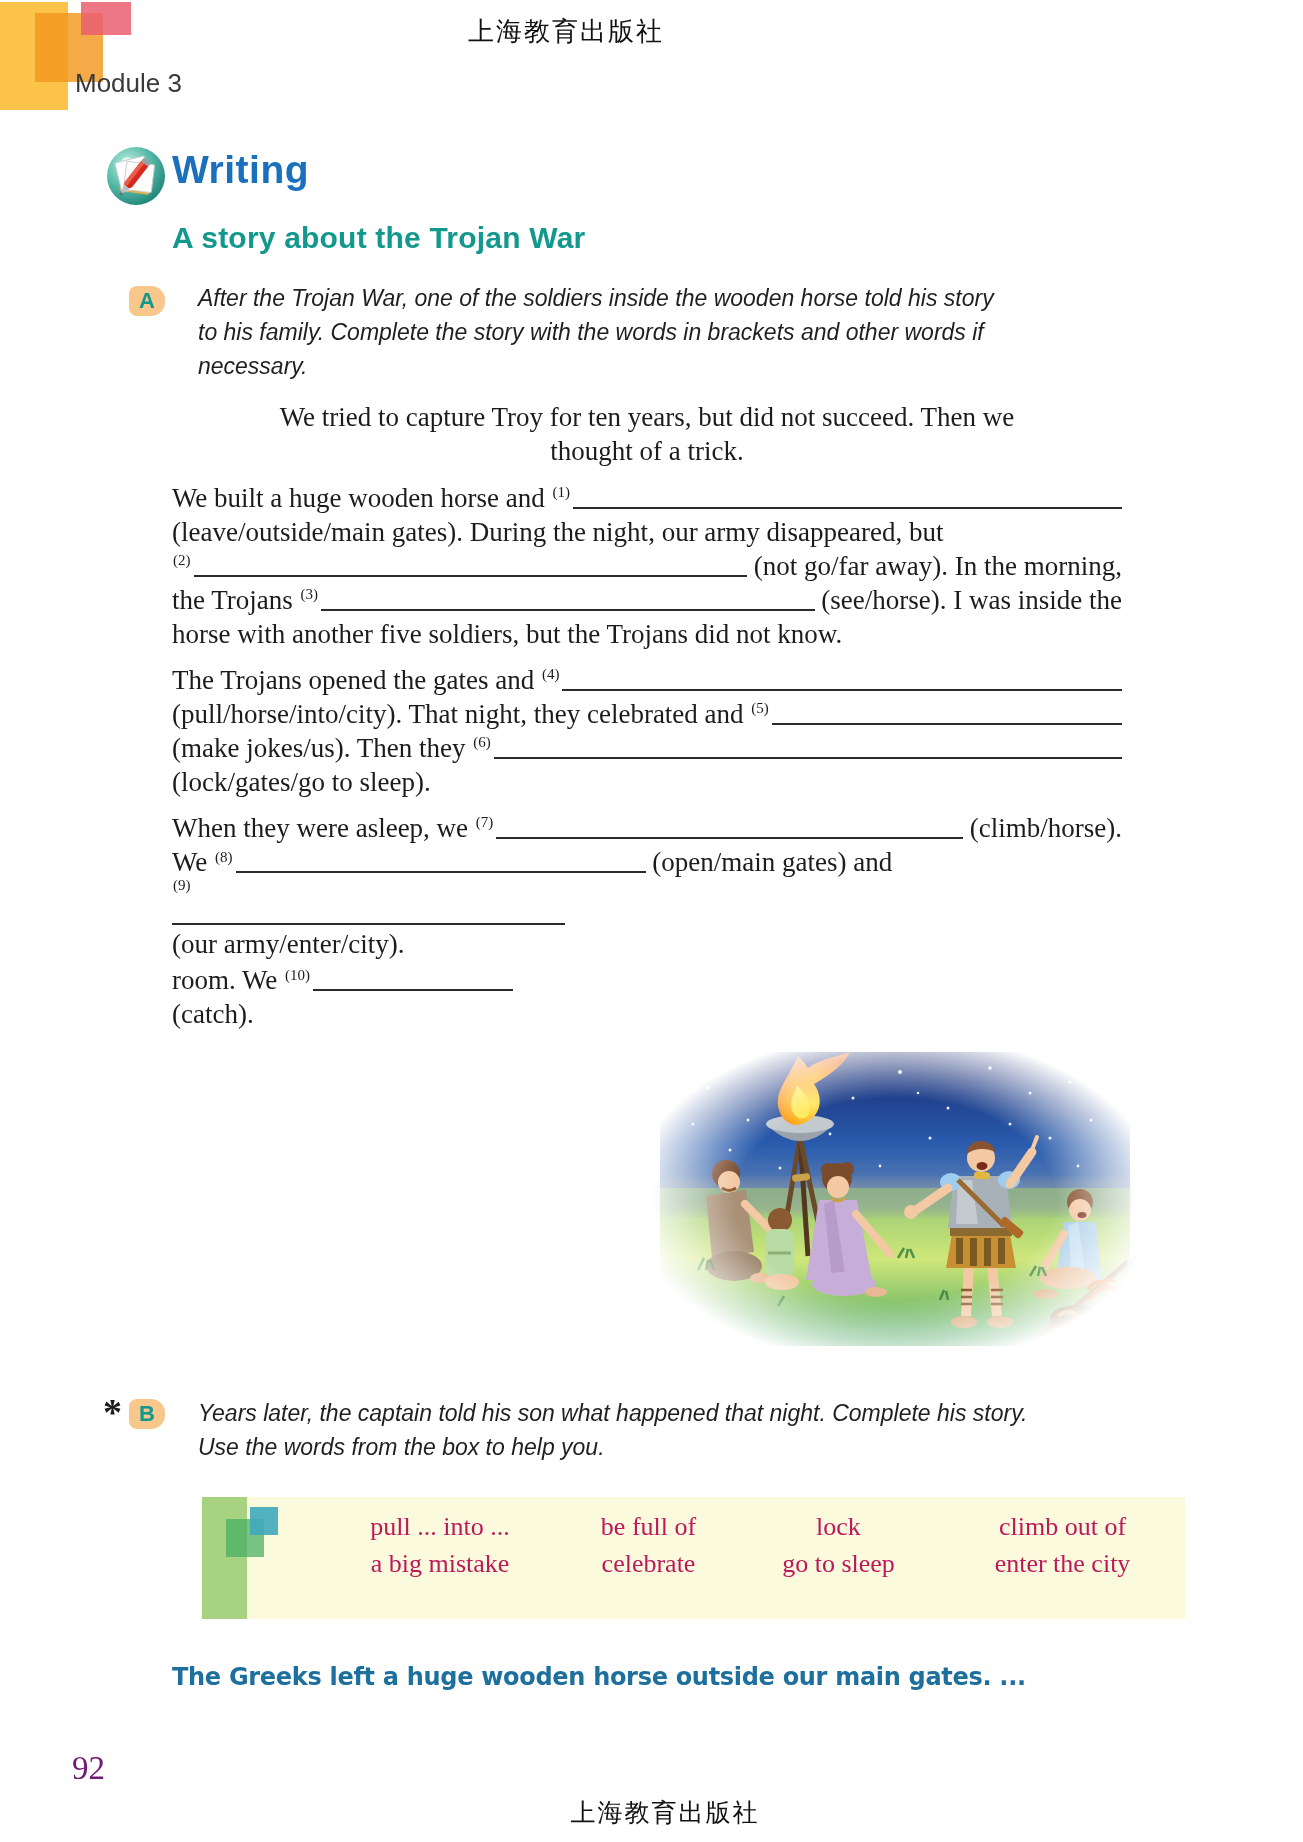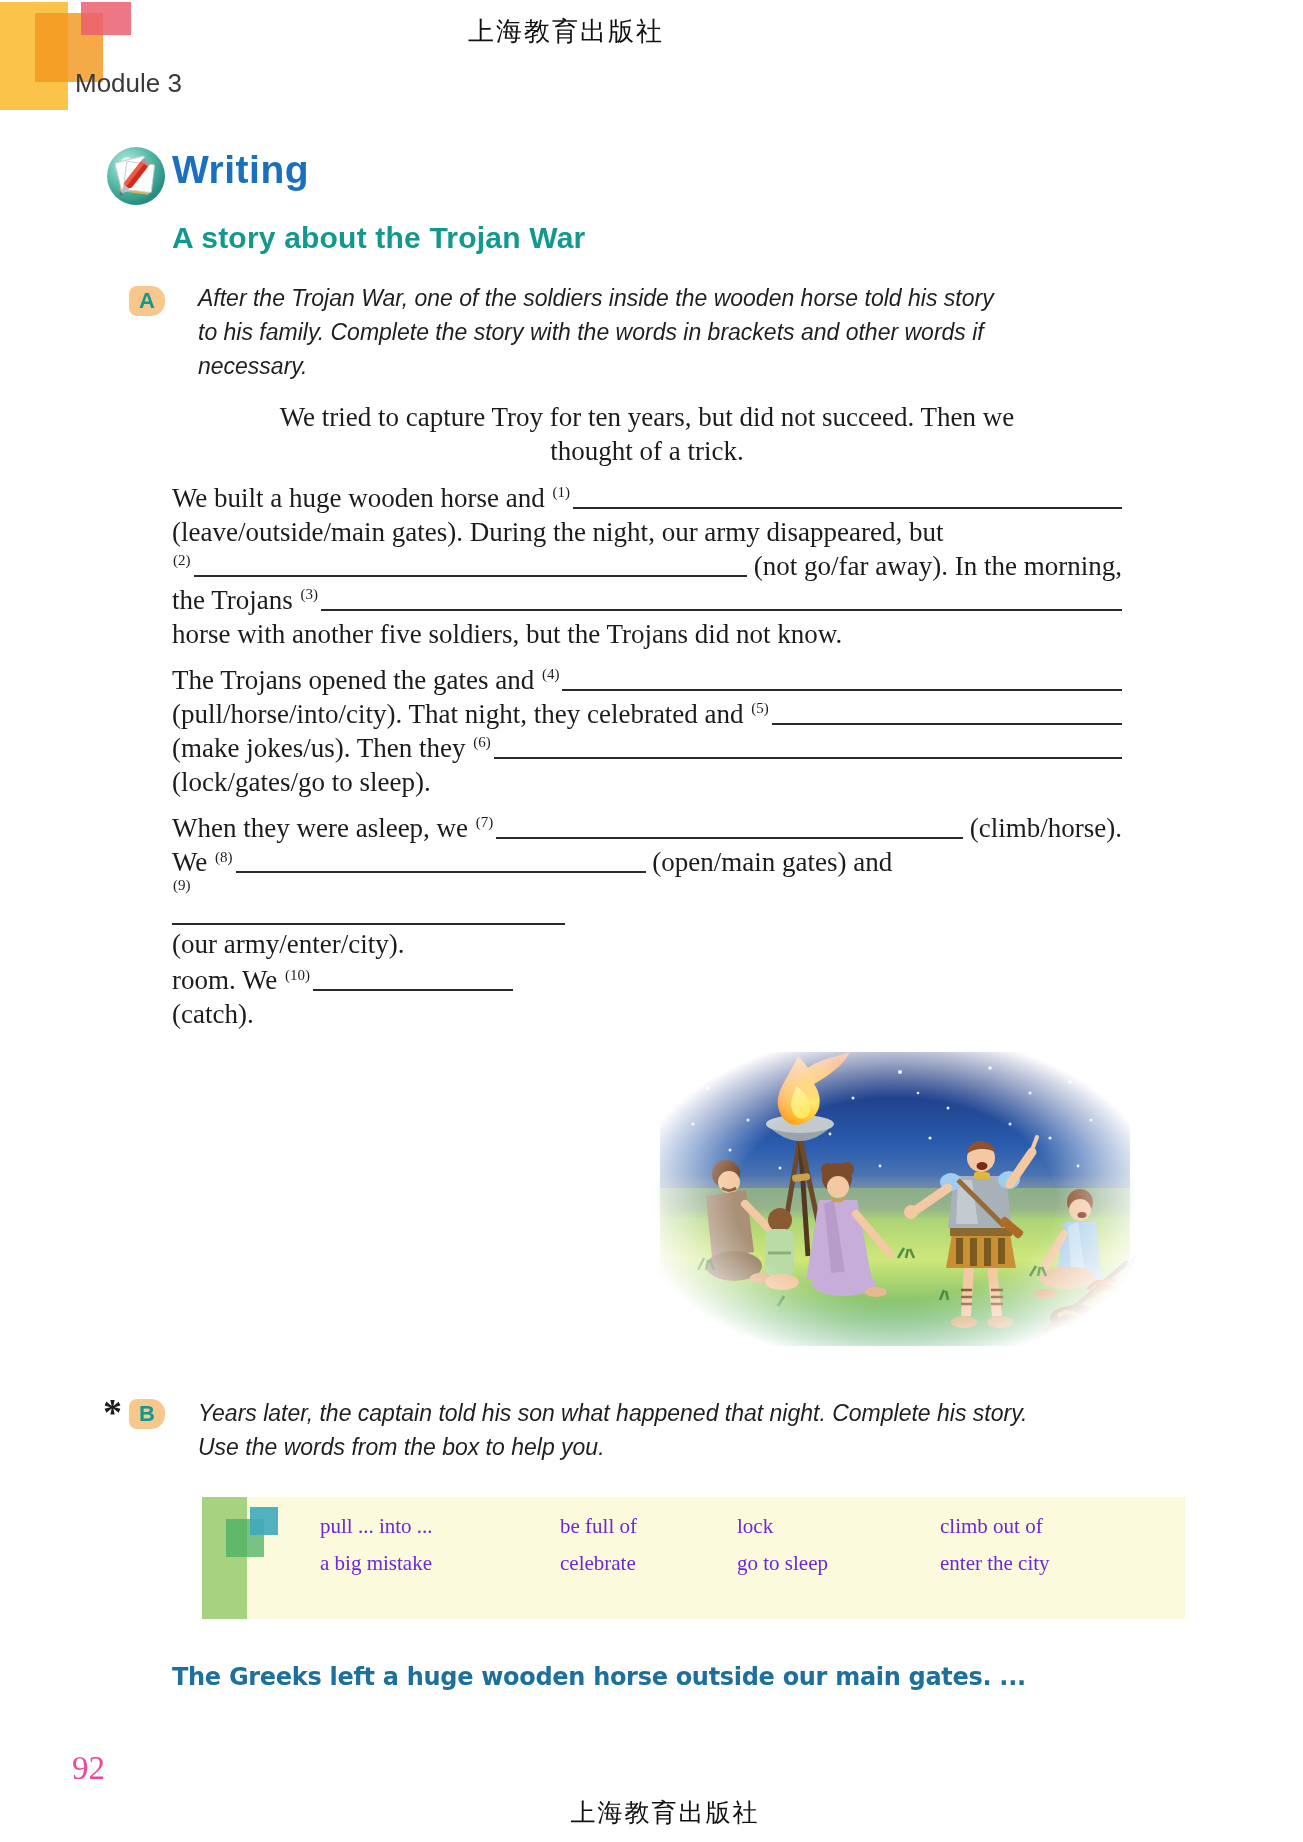--- a/index.html
+++ b/index.html
@@ -56,28 +56,28 @@
   #vignette{position:absolute;inset:0;
     background:radial-gradient(ellipse 56% 54% at 50% 50%,
       rgba(255,255,255,0) 58%,rgba(255,255,255,.55) 78%,#ffffff 96%);}
 
   
   #word-box{position:absolute;left:202px;top:1497px;width:983px;height:122px;background:var(--box_bg);}
   #wb-bar{position:absolute;left:0;top:0;width:45px;height:122px;background:var(--box_bar);}
   #wb-sq-green{position:absolute;left:24px;top:22px;width:38px;height:38px;background:var(--box_sq_green);opacity:.72;}
   #wb-sq-teal{position:absolute;left:48px;top:10px;width:28px;height:28px;background:var(--box_sq_teal);opacity:.9;}
   #wb-rows{position:absolute;left:118px;top:11px;}
-  .wb-row{display:flex;height:37px;line-height:37px;font-size:21px;color:#6d28d9;}
+  .wb-row{display:flex;height:37px;line-height:37px;font-size:26px;color:#be185d;text-align:center;}
   .wb-cell{display:inline-block;}
   .wb-cell.c0{width:240px;}.wb-cell.c1{width:177px;}.wb-cell.c2{width:203px;}.wb-cell.c3{width:245px;}
 
   #story-starter{position:absolute;left:172px;top:1663px;font-family:"DejaVu Sans",sans-serif;
     font-weight:bold;font-size:24px;color:var(--handwriting);letter-spacing:-.3px;}
 
-  #page-number{position:absolute;left:72px;top:1750px;font-size:33px;color:#ec4899;}
+  #page-number{position:absolute;left:72px;top:1750px;font-size:33px;color:#701a75;}
 </style>
 </head>
 <body>
 
 <div id="page">
 
   <div class="dec" id="dec-yellow"></div>
   <div class="dec" id="dec-orange"></div>
   <div class="dec" id="dec-pink"></div>
 
@@ -119,21 +119,21 @@
 
   <div id="story">
       <div class="para" style="top: 400px; text-align: center;">
         <div class="line"><span class="txt">We tried to capture Troy for ten years, but did not succeed. Then we</span></div>
         <div class="line"><span class="txt">thought of a trick.</span></div>
       </div>
       <div class="para" style="top: 481px;">
         <div class="line flex"><span class="txt">We built a huge wooden horse and </span><span class="sup">(1)</span><span class="blank fill"></span></div>
         <div class="line"><span class="txt">(leave/outside/main gates). During the night, our army disappeared, but</span></div>
         <div class="line flex"><span class="sup">(2)</span><span class="blank fill"></span><span class="txt"> (not go/far away). In the morning,</span></div>
-        <div class="line flex"><span class="txt">the Trojans </span><span class="sup">(3)</span><span class="blank fill"></span></div>
+        <div class="line flex"><span class="txt">the Trojans </span><span class="sup">(3)</span><span class="blank fill"></span><span class="txt"> (see/horse). I was inside the</span></div>
         <div class="line"><span class="txt">horse with another five soldiers, but the Trojans did not know.</span></div>
       </div>
       <div class="para" style="top: 663px;">
         <div class="line flex"><span class="txt">The Trojans opened the gates and </span><span class="sup">(4)</span><span class="blank fill"></span></div>
         <div class="line flex"><span class="txt">(pull/horse/into/city). That night, they celebrated and </span><span class="sup">(5)</span><span class="blank fill"></span></div>
         <div class="line flex"><span class="txt">(make jokes/us). Then they </span><span class="sup">(6)</span><span class="blank fill"></span></div>
         <div class="line"><span class="txt">(lock/gates/go to sleep).</span></div>
       </div>
       <div class="para" style="top: 811px;">
         <div class="line flex"><span class="txt">When they were asleep, we </span><span class="sup">(7)</span><span class="blank fill"></span><span class="txt"> (climb/horse).</span></div>

